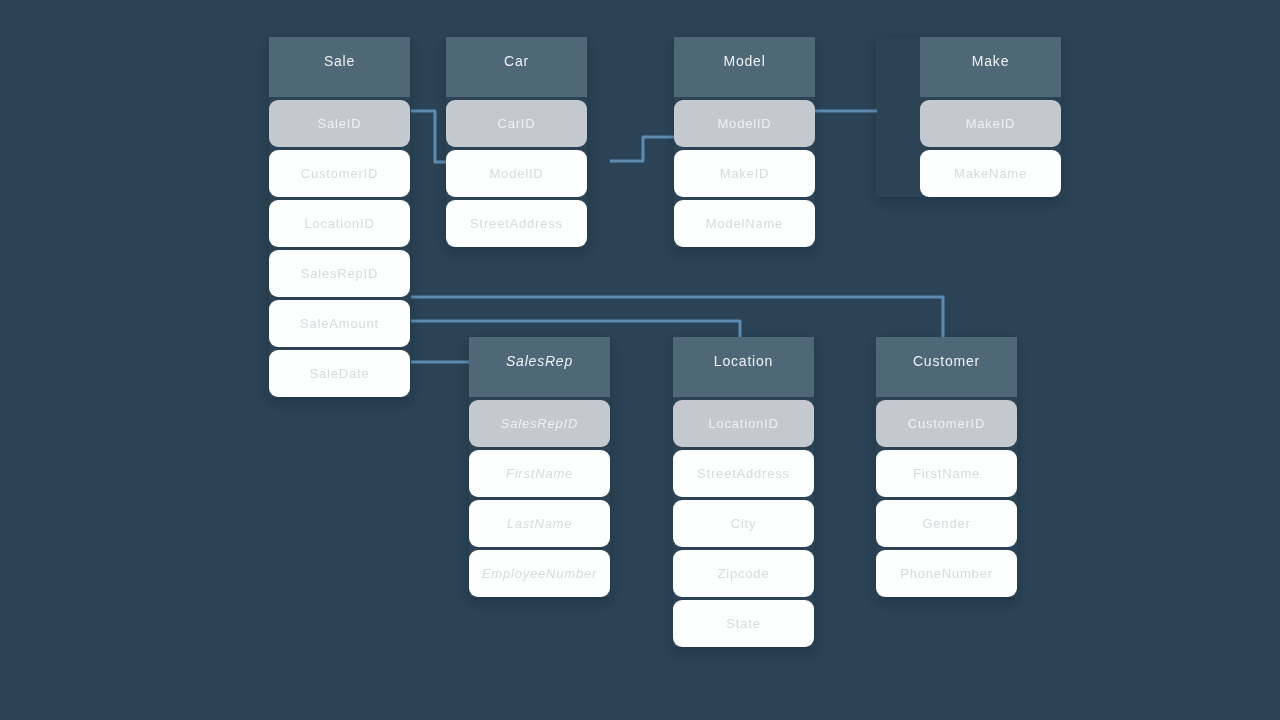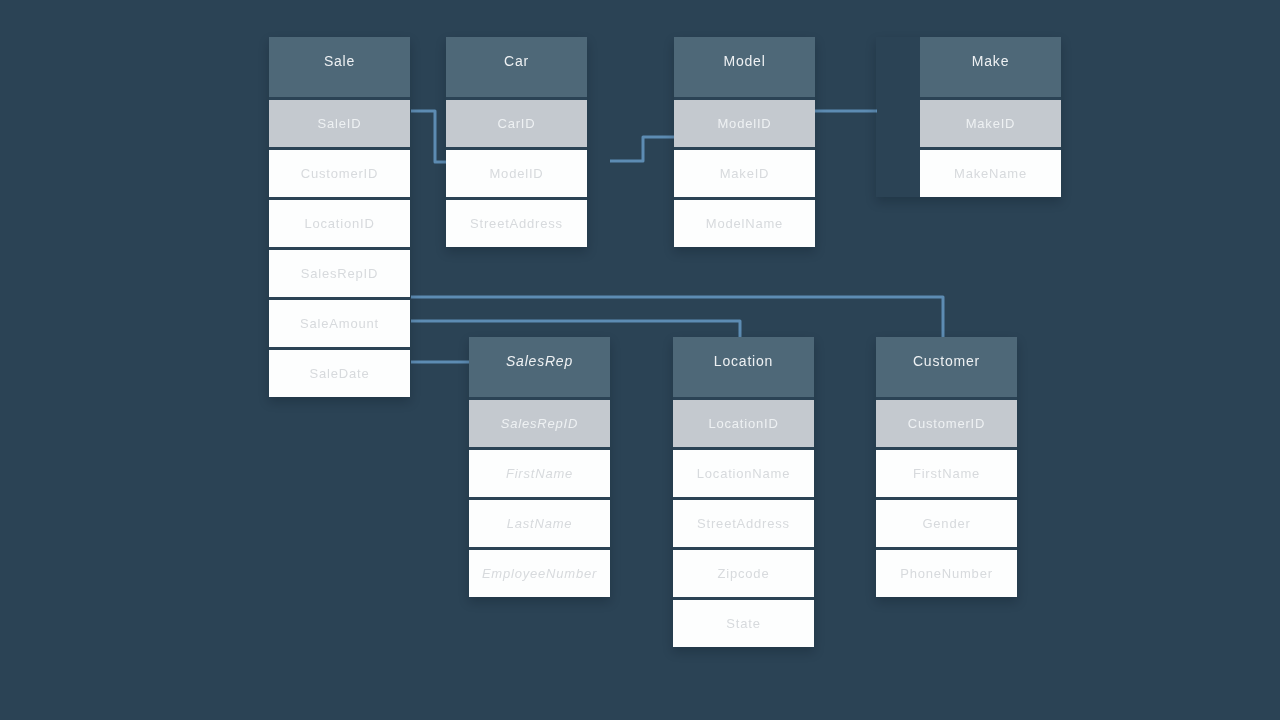--- a/index.html
+++ b/index.html
@@ -47,20 +47,21 @@
     line-height: 47px;
     margin-top: 3px;
     text-align: center;
     background: var(--row, #fdfefe);
     color: var(--row-text, #d7dadd);
     font-size: 13px;
     letter-spacing: 0.8px;
     white-space: nowrap;
     overflow: hidden;
     cursor: default;
+    border-radius: 9px;
   }
   .t-row.key {
     background: var(--key-row, #c4c9cf);
     color: var(--key-text, #eef1f3);
   }
 </style>
 </head>
 <body>
 
 <div id="canvas">
@@ -102,22 +103,22 @@
       <div class="db-table" style="left: 469px; top: 337px; font-style: italic;">
         <div class="t-header">SalesRep</div>
         <div class="t-row key">SalesRepID</div>
         <div class="t-row">FirstName</div>
         <div class="t-row">LastName</div>
         <div class="t-row">EmployeeNumber</div>
       </div>
       <div class="db-table" style="left: 673px; top: 337px;">
         <div class="t-header">Location</div>
         <div class="t-row key">LocationID</div>
-        <div class="t-row">LocationName</div>
         <div class="t-row">StreetAddress</div>
+        <div class="t-row">City</div>
         <div class="t-row">Zipcode</div>
         <div class="t-row">State</div>
       </div>
       <div class="db-table" style="left: 876px; top: 337px;">
         <div class="t-header">Customer</div>
         <div class="t-row key">CustomerID</div>
         <div class="t-row">FirstName</div>
         <div class="t-row">Gender</div>
         <div class="t-row">PhoneNumber</div>
       </div>

